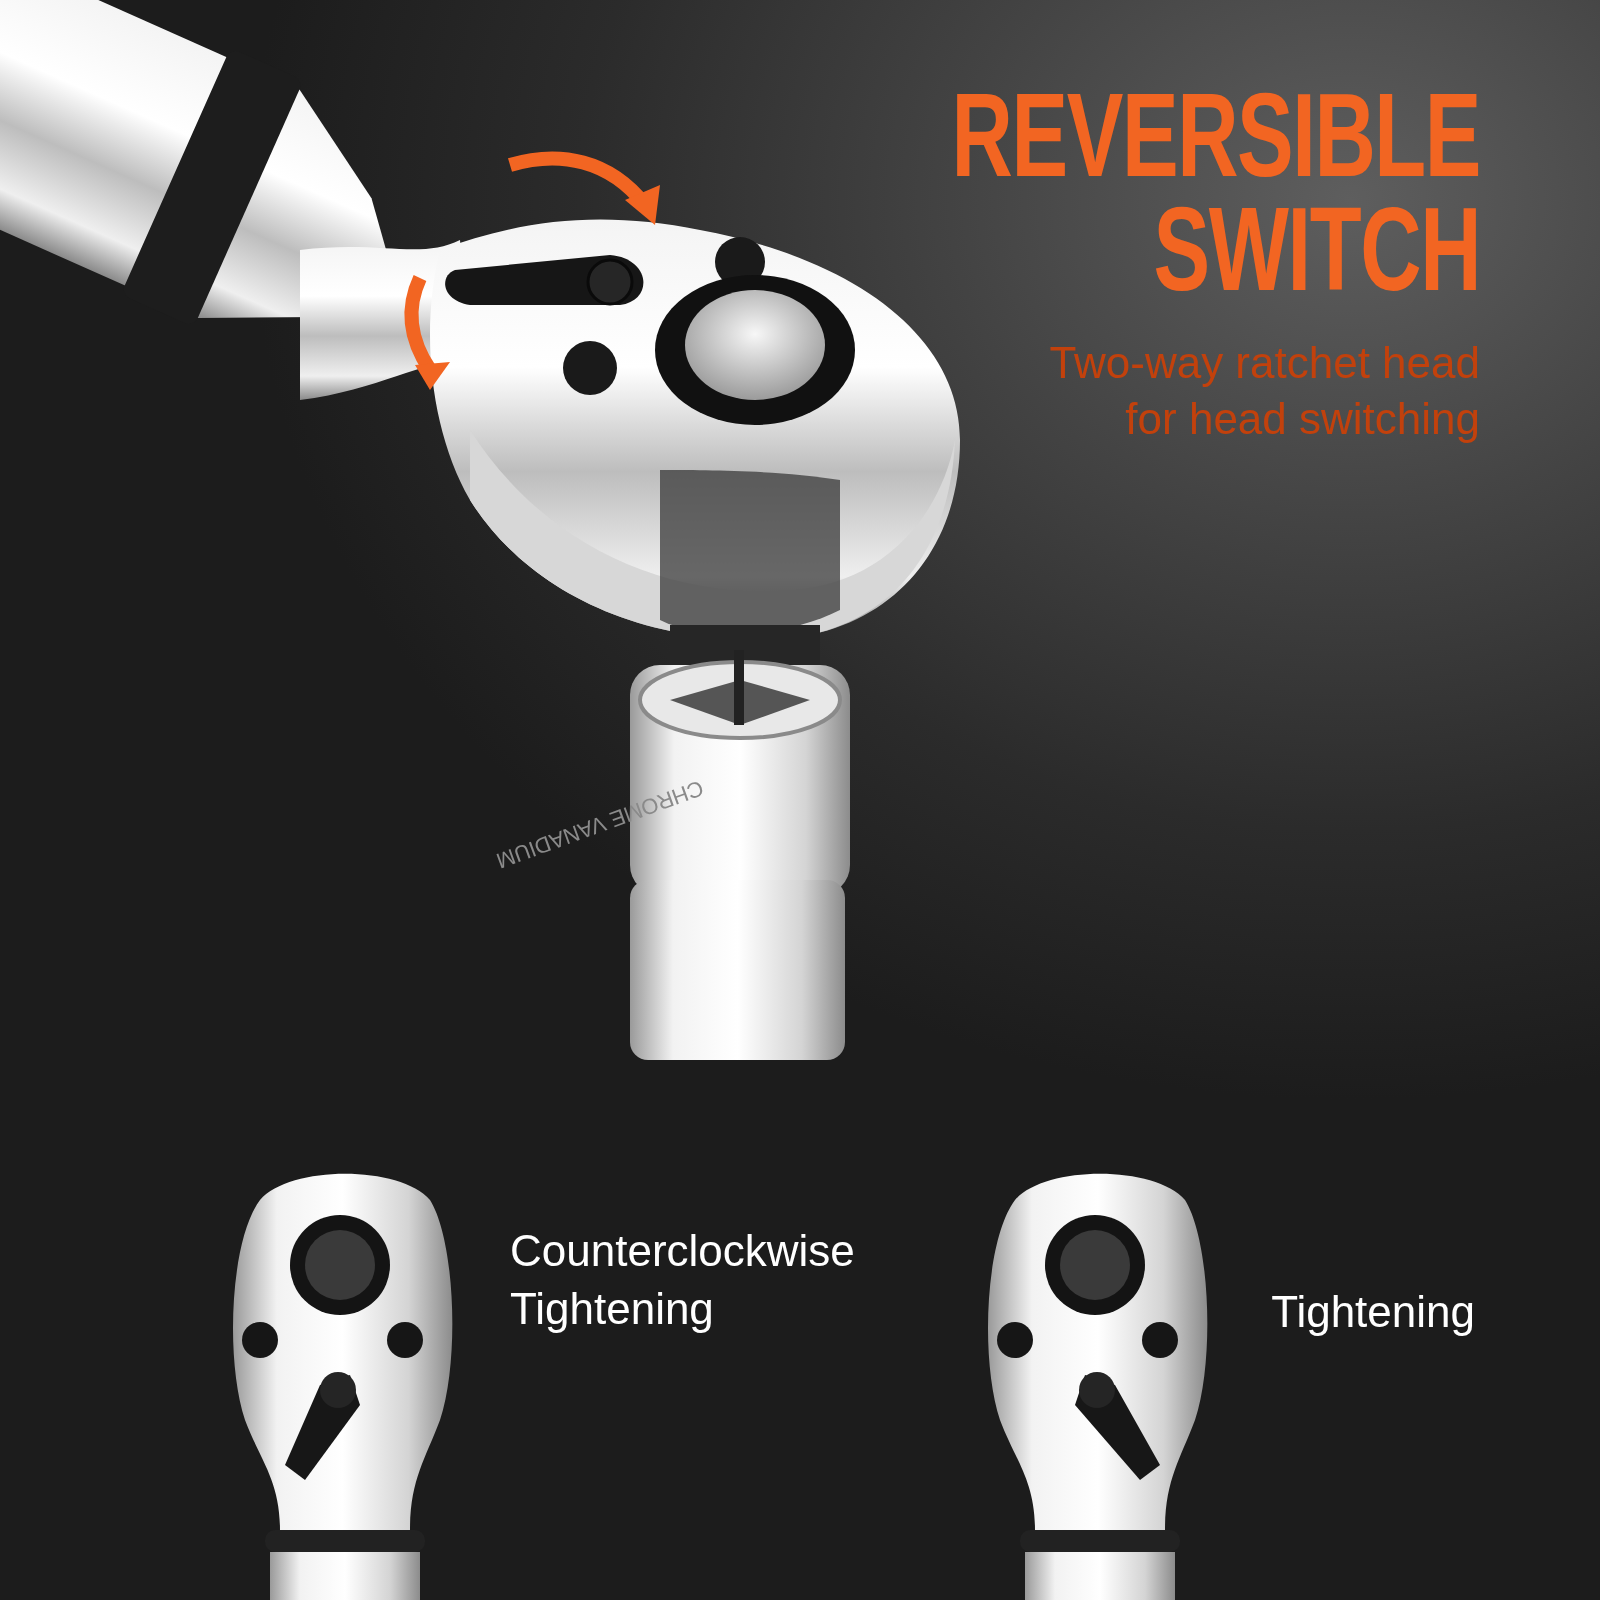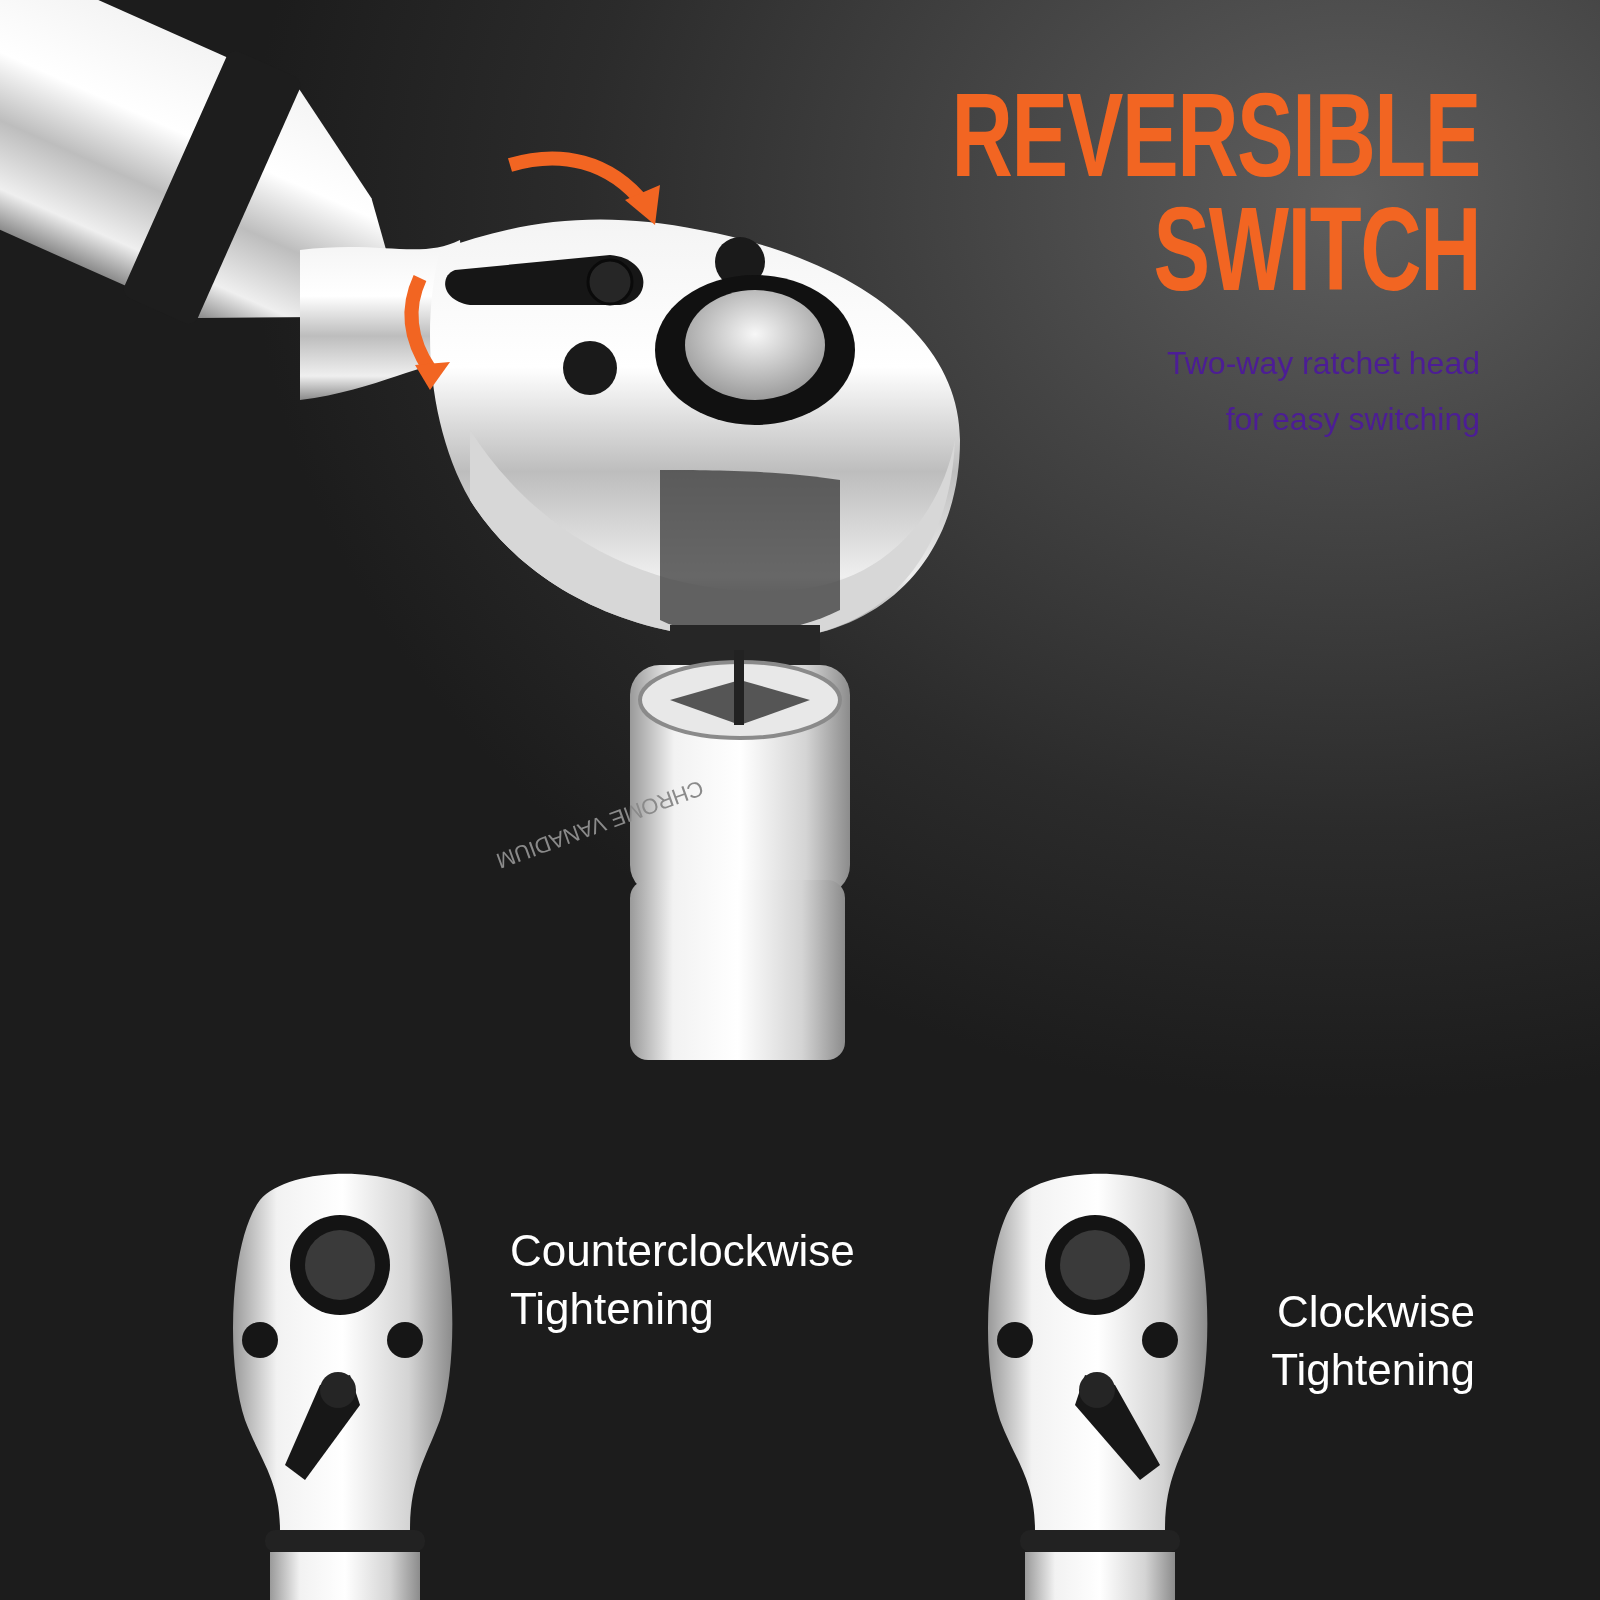--- a/index.html
+++ b/index.html
@@ -3,21 +3,21 @@
 <meta charset="utf-8">
 <style>
   html,body{margin:0;padding:0;}
   body{width:1600px;height:1600px;overflow:hidden;position:relative;
     background:radial-gradient(ellipse 1100px 900px at 1350px 200px,#5e5e5e 0%,#444 35%,#2b2b2b 70%,#1c1c1c 100%);
     font-family:"Liberation Sans",sans-serif;}
   .abs{position:absolute;}
   .headline{position:absolute;right:120px;top:78px;text-align:right;color:#f26522;
     font-family:"Liberation Sans Narrow","Liberation Sans",sans-serif;font-weight:700;
     font-size:118px;line-height:114px;letter-spacing:-2px;transform:scaleX(0.72);transform-origin:right top;}
-  .subline{position:absolute;right:120px;top:335px;text-align:right;color:#4c1d95;font-size:32px;line-height:56px;}
+  .subline{position:absolute;right:120px;top:335px;text-align:right;color:#c2410c;font-size:44px;line-height:56px;}
   .caption{position:absolute;color:#fff;font-size:44px;line-height:58px;}
 </style>
 </head>
 <body>
 
 <svg class="abs" style="left:0;top:0" width="1000" height="1080" viewBox="0 0 1000 1080">
   <defs>
     <linearGradient id="ch" x1="0" y1="0" x2="0" y2="1">
       <stop offset="0" stop-color="#f4f4f4"></stop>
         <stop offset="0.35" stop-color="#ffffff"></stop>
@@ -73,21 +73,21 @@
   <path d="M420 278 C405 310 410 340 430 370" fill="none" stroke="#f26522" stroke-width="14"></path>
   <polygon points="415,365 450,362 430,390" fill="#f26522"></polygon>
 </svg>
 
 <div class="headline">
   <div>REVERSIBLE</div>
   <div>SWITCH</div>
 </div>
 <div class="subline">
   <div>Two-way ratchet head</div>
-  <div>for easy switching</div>
+  <div>for head switching</div>
 </div>
 
 <svg class="abs" style="left:220px;top:1160px" width="250" height="440" viewBox="0 0 250 440">
   <path d="M40 40 C70 5 180 5 210 40 C235 80 240 200 220 260 C205 300 190 320 190 370 L60 370 C60 320 40 300 25 260 C5 200 10 80 40 40 Z" fill="url(#ch2)"></path>
   <circle cx="120" cy="105" r="50" fill="#141414"></circle>
     <circle cx="120" cy="105" r="35" fill="#3a3a3a"></circle>
   <circle cx="40" cy="180" r="18" fill="#161616"></circle>
     <circle cx="185" cy="180" r="18" fill="#161616"></circle>
   <path d="M100 225 L130 215 L140 245 L85 320 L65 305 Z" fill="#171717"></path>
     <circle cx="118" cy="230" r="18" fill="#252525"></circle>
@@ -104,15 +104,14 @@
   <circle cx="120" cy="105" r="50" fill="#141414"></circle>
     <circle cx="120" cy="105" r="35" fill="#3a3a3a"></circle>
   <circle cx="40" cy="180" r="18" fill="#161616"></circle>
     <circle cx="185" cy="180" r="18" fill="#161616"></circle>
   <path d="M110 215 L140 225 L185 305 L165 320 L100 245 Z" fill="#171717"></path>
     <circle cx="122" cy="230" r="18" fill="#252525"></circle>
   <rect x="45" y="370" width="160" height="22" rx="10" fill="#222"></rect>
   <rect x="50" y="392" width="150" height="48" fill="url(#ch2)"></rect>
 </svg>
 <div class="caption" style="right:125px;top:1283px;text-align:right">
-  <div>Clockwise</div>
   <div>Tightening</div>
 </div>
 
 </body></html>

